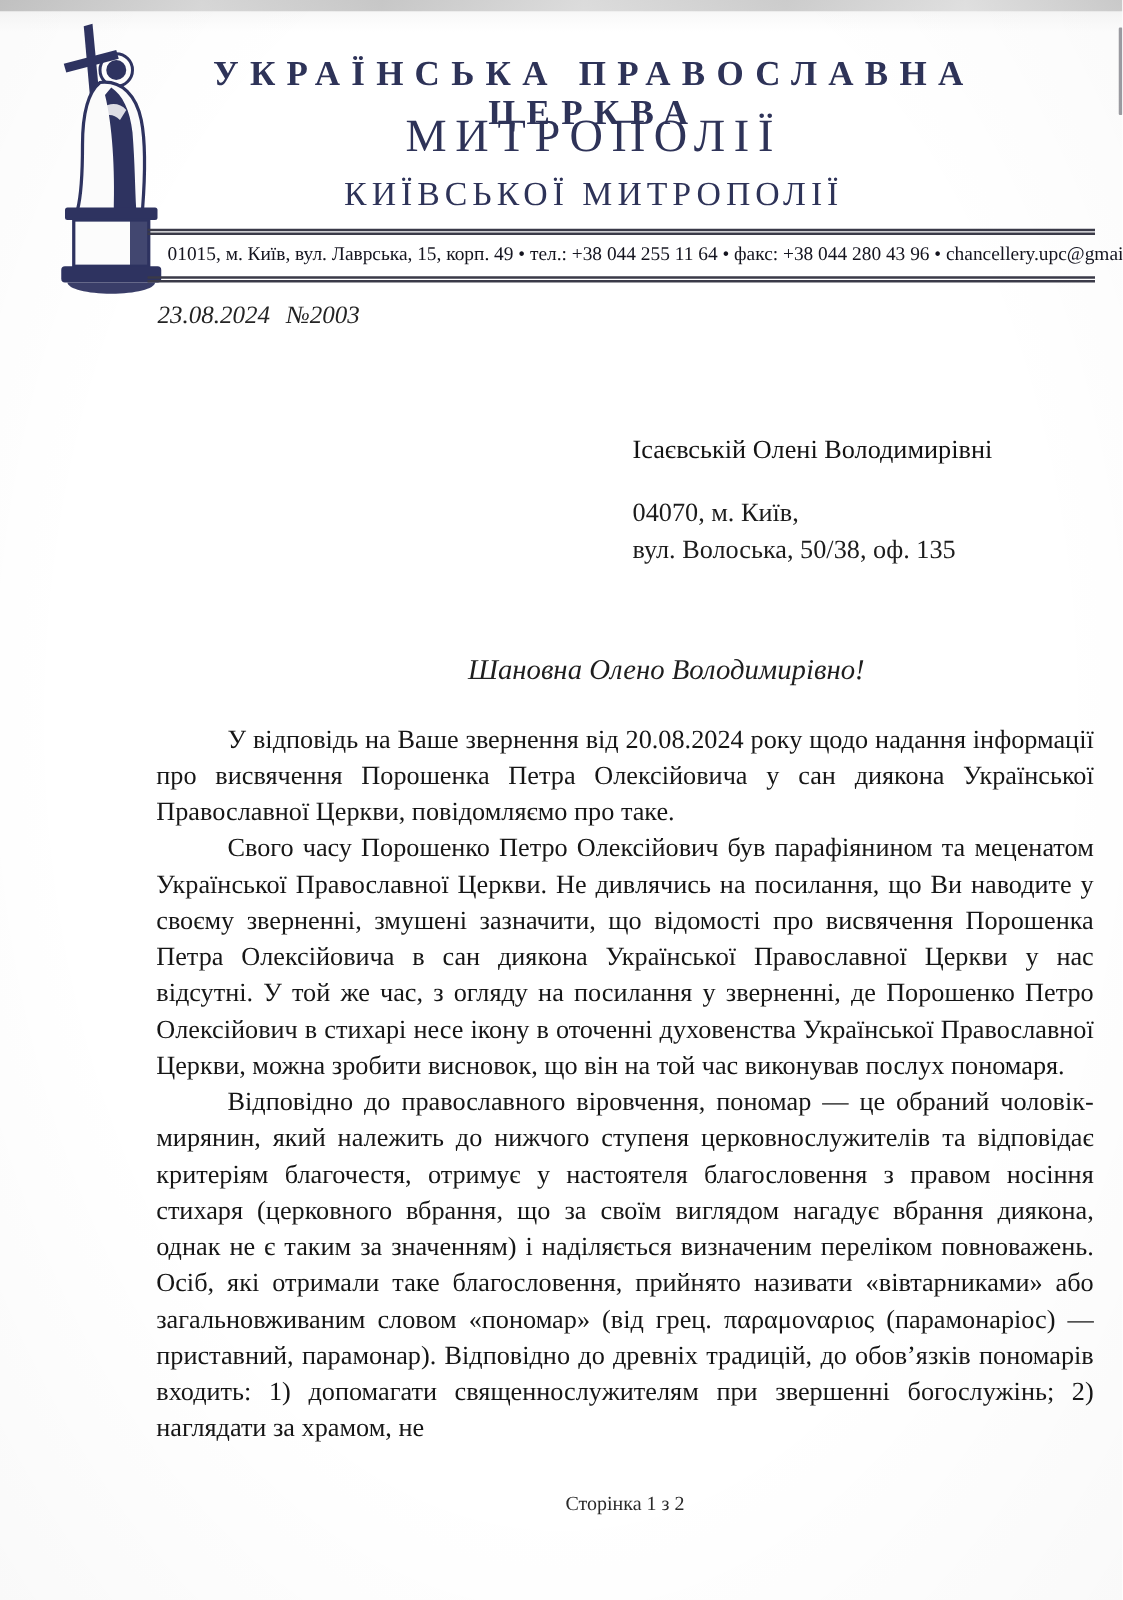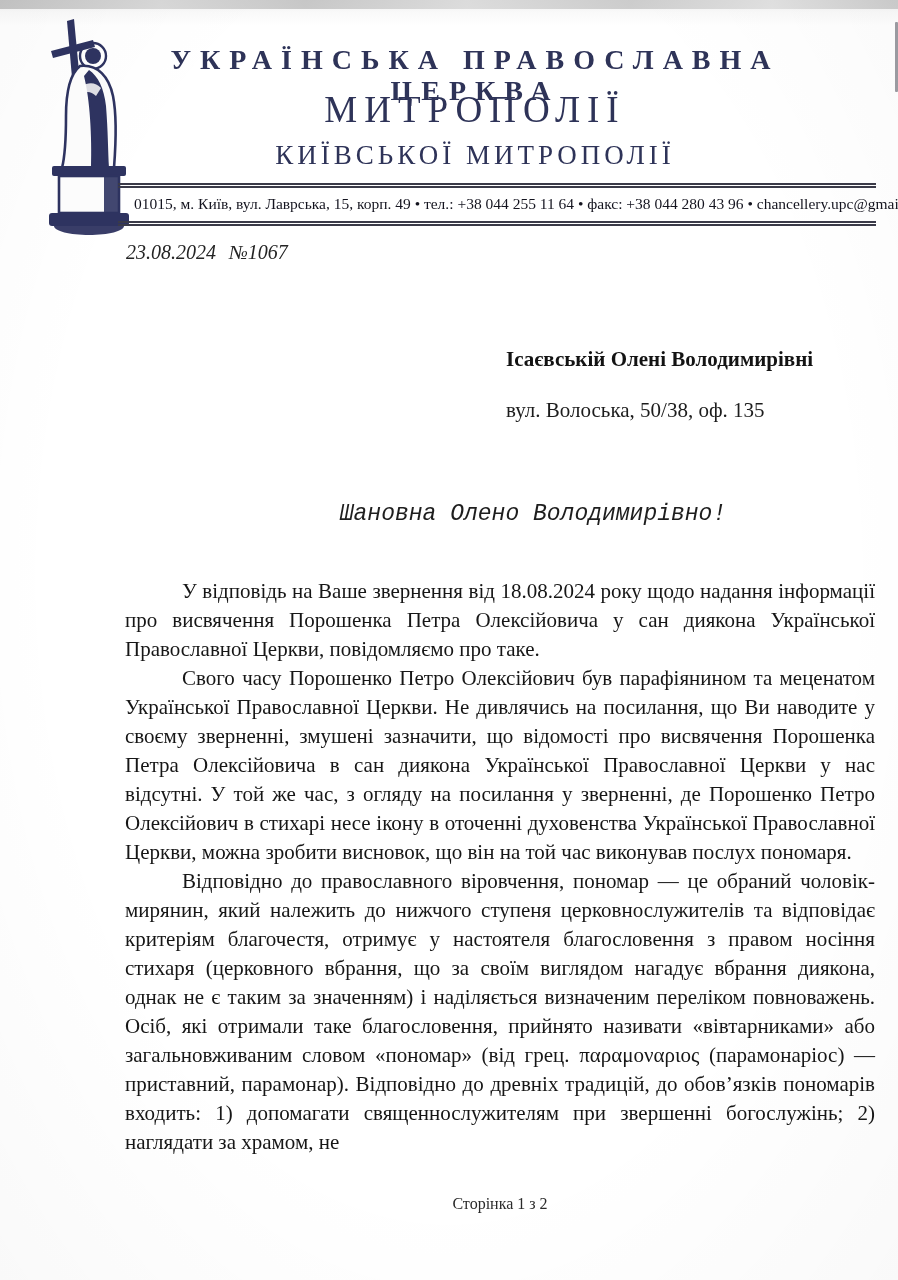--- a/index.html
+++ b/index.html
@@ -34,31 +34,31 @@
     padding: 6px 0 7px 16px; white-space: nowrap;
     font-size: 15.5px; color: #14141f; line-height: 20px;
   }
   .ref-line {
     position: absolute; left: 126px; top: 241px;
     font-style: italic; font-size: 20px; color: #242424;
   }
   .ref-line span { margin-right: 13px; }
   .recipient-name {
     position: absolute; left: 506px; top: 347px;
-    font-weight: bold; font-size: 21px; color: #131313;
+    font-weight: normal; font-size: 21px; color: #131313;
   }
   .recipient-addr {
     position: absolute; left: 506px; top: 396px;
     font-size: 21px; line-height: 28.5px; color: #1c1c1c;
   }
   .recipient-email { text-decoration: underline; text-underline-offset: 3px; }
   .salutation {
-    position: absolute; left: 125px; top: 501px; width: 750px;
+    position: absolute; left: 125px; top: 523px; width: 750px;
     padding-left: 66px; box-sizing: border-box;
-    text-align: center; font-style: italic; font-size: 23px; color: #1e1e1e; font-family: Liberation Mono, monospace;
+    text-align: center; font-style: italic; font-size: 23px; color: #1e1e1e;
   }
   .letter-body {
     position: absolute; left: 125px; top: 577px; width: 750px;
     font-size: 21px; line-height: 29px; text-align: justify; color: #161616;
   }
   .letter-body p { margin: 0; text-indent: 57px; }
   .page-footer {
     position: absolute; left: 125px; top: 1195px; width: 750px;
     text-align: center; font-size: 16px; color: #2a2a2a;
   }
@@ -101,31 +101,32 @@
 
   <div class="hdr-text org-name">УКРАЇНСЬКА ПРАВОСЛАВНА ЦЕРКВА</div>
   <div class="hdr-text office-one">МИТРОПОЛІЇ</div>
   <div class="hdr-text office-two">КИЇВСЬКОЇ МИТРОПОЛІЇ</div>
 
   <div class="contact-band">
     <span>01015, м. Київ, вул. Лаврська, 15, корп. 49  •  тел.: +38 044 255 11 64  •  факс: +38 044 280 43 96  •  chancellery.upc@gmail.com</span>
   </div>
 
   <div class="ref-line">
-    <span>23.08.2024</span><span>№1067</span>
+    <span>23.08.2024</span><span>№2003</span>
   </div>
 
   <div class="recipient-name">Ісаєвській Олені Володимирівні</div>
   <div class="recipient-addr">
+    <div>04070, м. Київ,</div>
     <div>вул. Волоська, 50/38, оф. 135</div>
   </div>
 
   <div class="salutation">Шановна Олено Володимирівно!</div>
 
   <div class="letter-body">
-    <p>У відповідь на Ваше звернення від 18.08.2024 року щодо надання інформації про висвячення Порошенка Петра Олексійовича у сан диякона Української Православної Церкви, повідомляємо про таке.</p>
+    <p>У відповідь на Ваше звернення від 20.08.2024 року щодо надання інформації про висвячення Порошенка Петра Олексійовича у сан диякона Української Православної Церкви, повідомляємо про таке.</p>
     <p>Свого часу Порошенко Петро Олексійович був парафіянином та меценатом Української Православної Церкви. Не дивлячись на посилання, що Ви наводите у своєму зверненні, змушені зазначити, що відомості про висвячення Порошенка Петра Олексійовича в сан диякона Української Православної Церкви у нас відсутні. У той же час, з огляду на посилання у зверненні, де Порошенко Петро Олексійович в стихарі несе ікону в оточенні духовенства Української Православної Церкви, можна зробити висновок, що він на той час виконував послух пономаря.</p>
     <p>Відповідно до православного віровчення, пономар — це обраний чоловік-мирянин, який належить до нижчого ступеня церковнослужителів та відповідає критеріям благочестя, отримує у настоятеля благословення з правом носіння стихаря (церковного вбрання, що за своїм виглядом нагадує вбрання диякона, однак не є таким за значенням) і наділяється визначеним переліком повноважень. Осіб, які отримали таке благословення, прийнято називати «вівтарниками» або загальновживаним словом «пономар» (від грец. παραμοναριος (парамонаріос) — приставний, парамонар). Відповідно до древніх традицій, до обов’язків пономарів входить: 1) допомагати священнослужителям при звершенні богослужінь; 2) наглядати за храмом, не</p>
   </div>
 
   <div class="page-footer">Сторінка 1 з 2</div>
 
 </div>
 
 </body></html>

